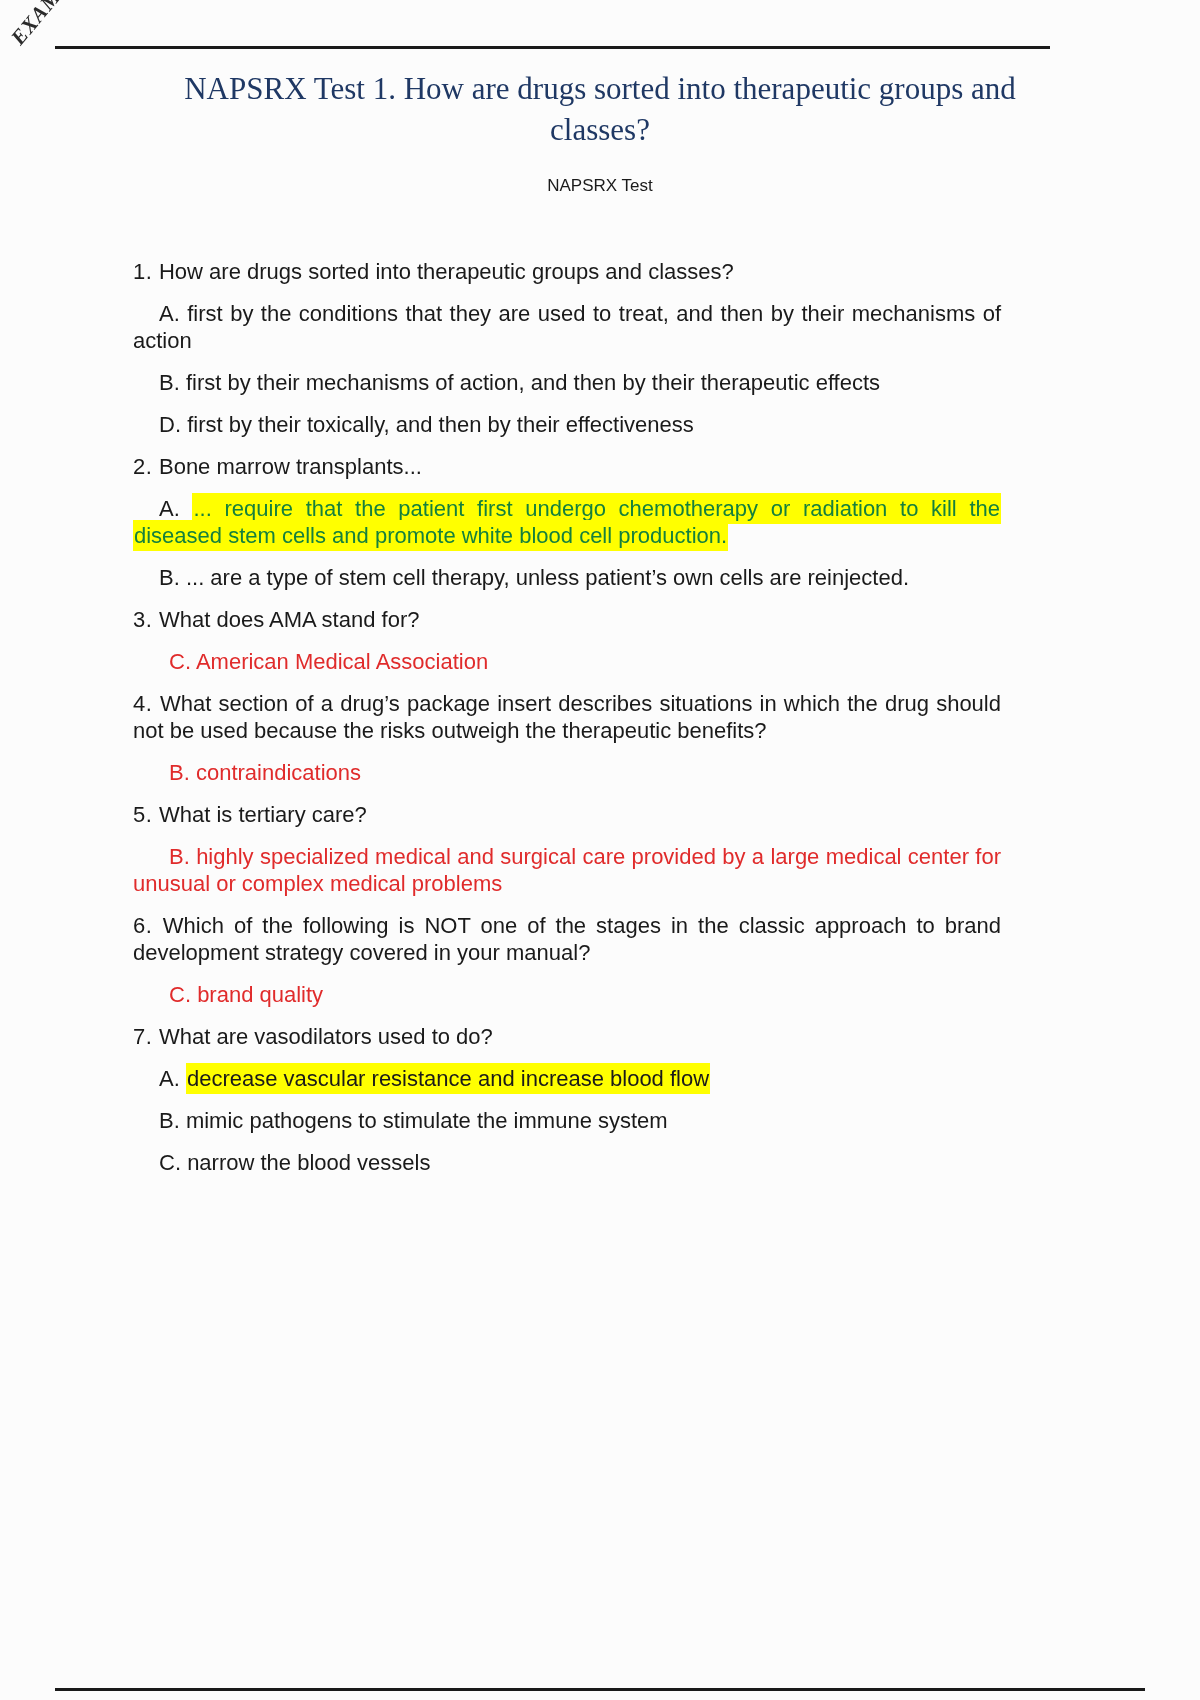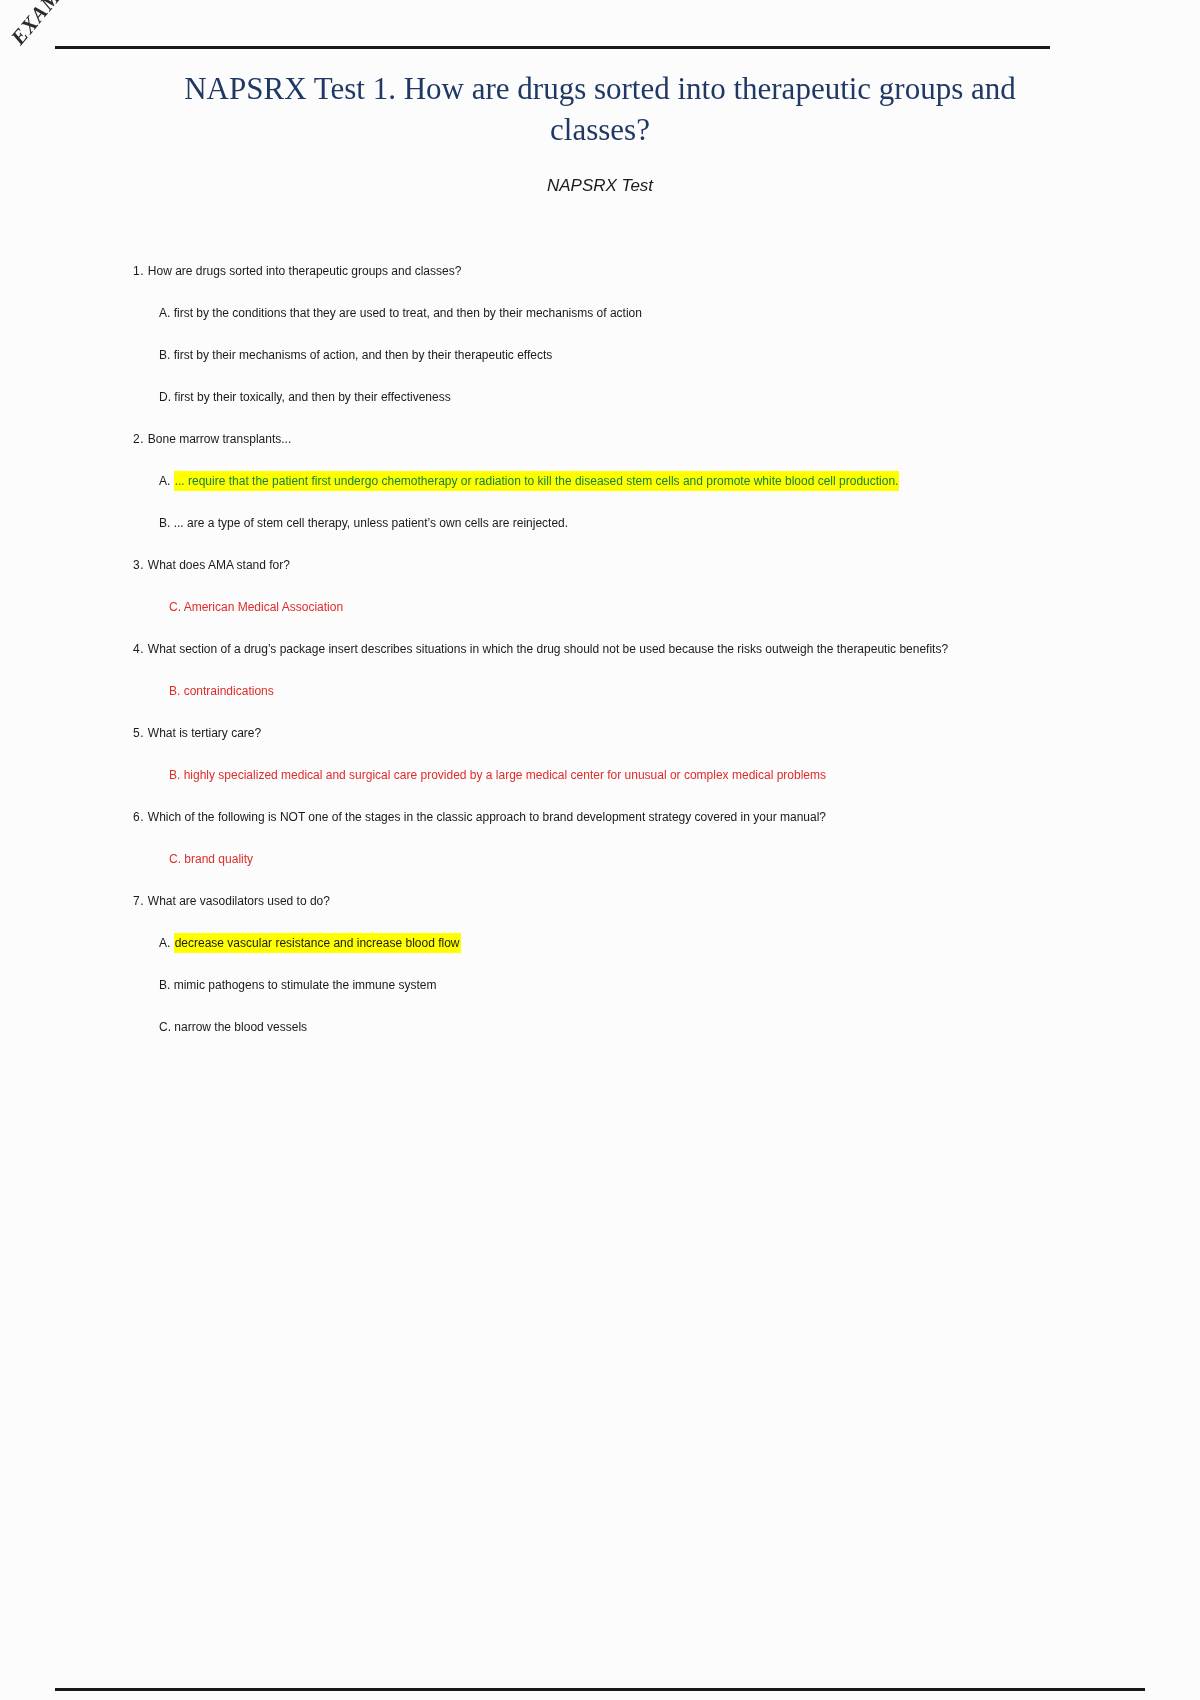--- a/index.html
+++ b/index.html
@@ -52,29 +52,28 @@
     font-weight: 400;
     font-size: 31px;
     line-height: 41px;
     color: #1f3864;
   }
   .subtitle {
     margin: 26px auto 0 auto;
     text-align: center;
     font-size: 17px;
     color: #1a1a1a;
-    font-style: italic;
   }
   .content {
     margin: 62px 0 0 133px;
     width: 868px;
   }
   .content p {
     margin: 0 0 15px 0;
-    font-size: 12px;
+    font-size: 22px;
     line-height: 27px;
     text-align: justify;
   }
   p.question { margin-top: 2px; }
   p.option  { text-indent: 26px; }
   p.option.red {
     text-indent: 36px;
     color: var(--red);
   }
   .q-num { letter-spacing: 0.5px; }

